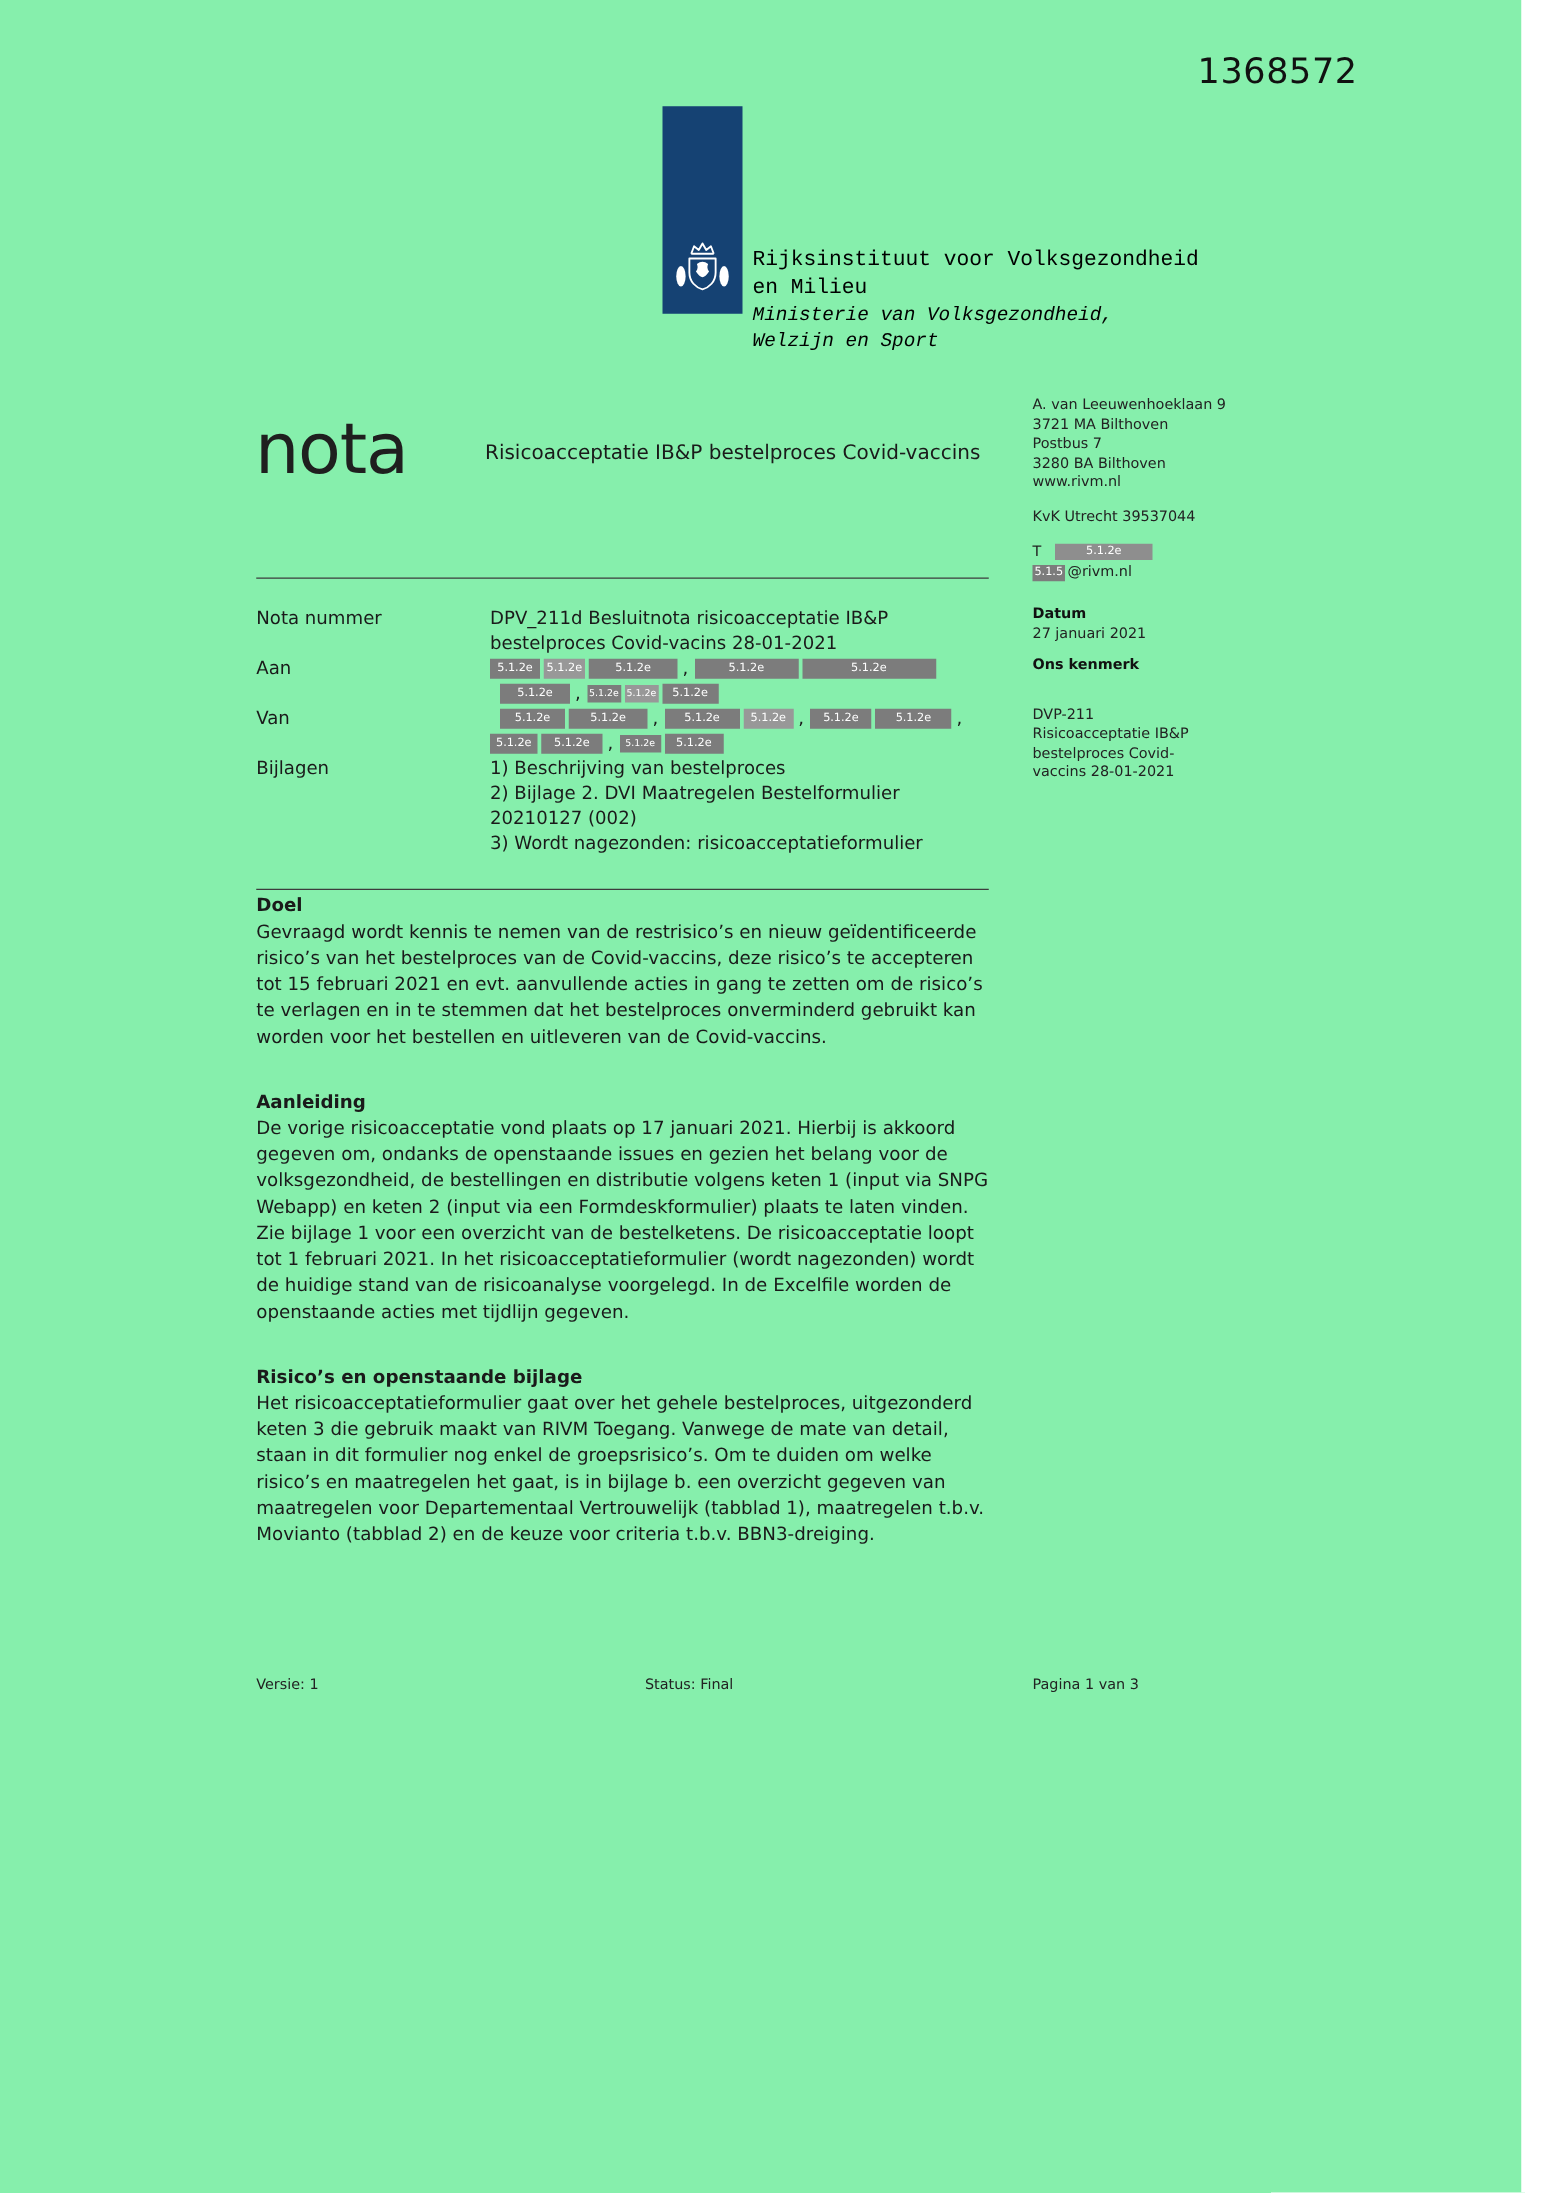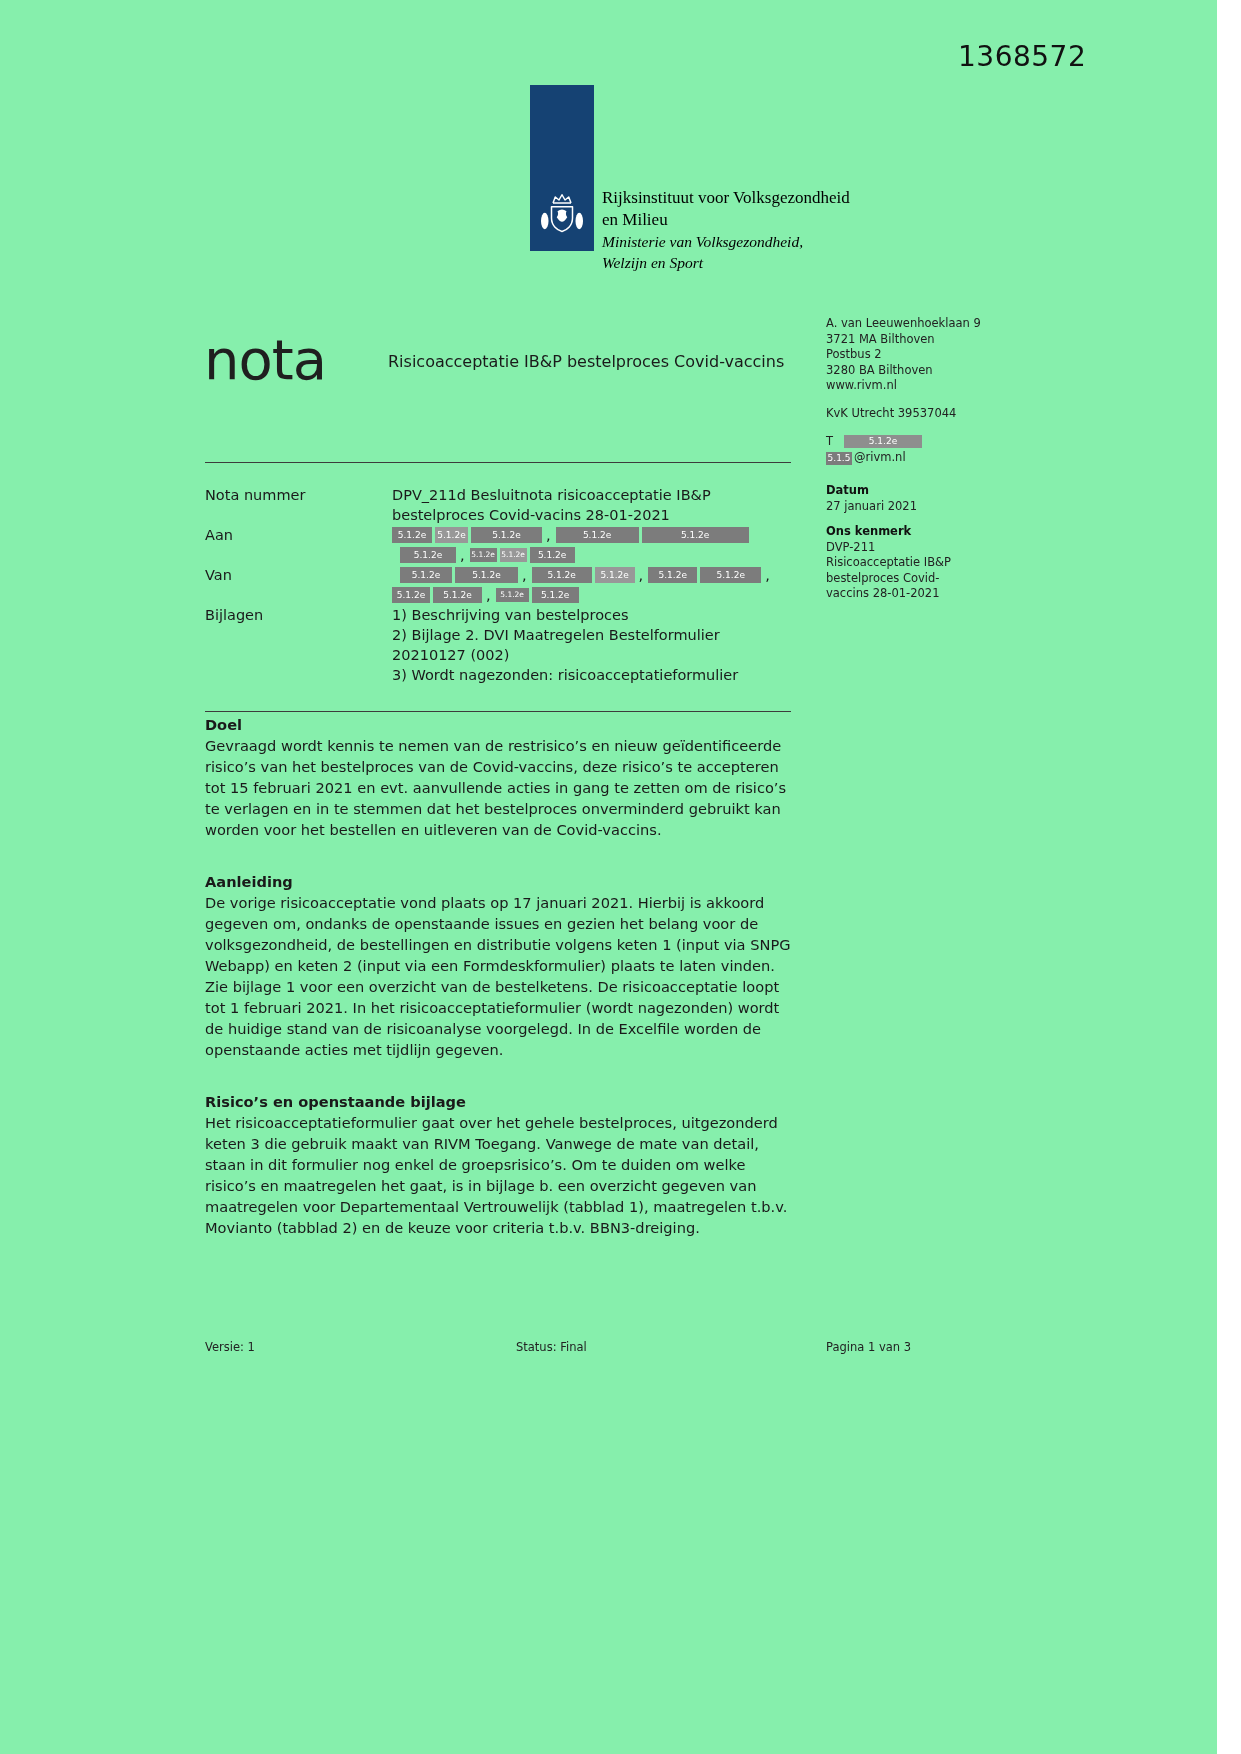--- a/index.html
+++ b/index.html
@@ -8,42 +8,42 @@
     position:relative; width:1217px; height:1754px; background:#86efac;
     font-family:"DejaVu Sans","Liberation Sans",sans-serif; color:#1a1a1a;
     overflow:hidden;
   }
   .doc-number { position:absolute; left:958px; top:40px; font-size:28px; color:#111; letter-spacing:0.5px; }
 
   
   .logo-block { position:absolute; left:530px; top:85px; }
   .ribbon { width:64px; height:166px; background:#154273; position:relative; }
   .crest { position:absolute; left:50%; transform:translateX(-50%); bottom:6px; }
-  .logo-text { position:absolute; left:72px; top:102px; width:320px;
-    font-family:Liberation Serif, serif; color:#000; white-space:nowrap; }
+  .logo-text { position:absolute; left:72px; top:113px; width:320px;
+    font-family:Liberation Mono, monospace; color:#000; white-space:nowrap; }
   .org { font-size:17px; line-height:22px; }
   .ministry { font-size:15.5px; line-height:21px; font-style:italic; }
 
   
   .nota { position:absolute; left:204px; top:330px; font-size:56px; line-height:60px; letter-spacing:-1px; color:#1f1f1f; }
   .doc-title { position:absolute; left:388px; top:352px; font-size:16px; color:#1a1a1a; }
 
   
   .sidebar { position:absolute; left:826px; top:316px; width:165px; font-size:11.5px; line-height:15.5px; color:#222; }
   .kvk { margin-top:12px; }
   .phone-row { margin-top:13px; display:flex; align-items:center; }
   .phone-t { width:18px; }
   .redact { display:inline-flex; align-items:center; justify-content:center;
     background:#7c7c7c; color:#fff; font-size:9px; line-height:1; }
   .redact-phone { width:78px; height:13px; background:#8e8e8e; }
   .email-row { margin-top:0; display:flex; align-items:flex-end; }
   .redact-email { width:26px; height:13px; margin-right:2px; }
   .side-label { margin-top:18px; font-weight:bold; color:#111; }
   .side-label.kenmerk-l { margin-top:10px; }
-  .kenmerk-v { width:142px; }
+  .kenmerk-v { width:142px;margin-top:24px; }
 
   
   .meta { position:absolute; left:205px; top:462px; width:586px;
     border-top:1.5px solid #3c3c3c; border-bottom:1.5px solid #3c3c3c;
     padding:22px 0 26px; font-size:14.5px; line-height:20px; }
   .mrow { display:flex; }
   .mlabel { width:187px; flex-shrink:0; }
   .mvalue { flex:1; }
   .chipline { display:flex; align-items:center; height:20px; }
   .chipline.indent { padding-left:8px; }
@@ -93,21 +93,21 @@
       <div class="ministry">Welzijn en Sport</div>
     </div>
   </div>
 
   <div class="nota">nota</div>
   <div class="doc-title">Risicoacceptatie IB&amp;P bestelproces Covid-vaccins</div>
 
   <aside class="sidebar">
     <div>A. van Leeuwenhoeklaan 9</div>
     <div>3721 MA Bilthoven</div>
-    <div>Postbus 2</div>
+    <div>Postbus 7</div>
     <div>3280 BA Bilthoven</div>
     <div>www.rivm.nl</div>
     <div class="kvk">KvK Utrecht 39537044</div>
     <div class="phone-row">
       <span class="phone-t">T</span>
       <span class="redact redact-phone">5.1.2e</span>
     </div>
     <div class="email-row">
       <span class="redact redact-email">5.1.5</span>
         <span>@rivm.nl</span>

